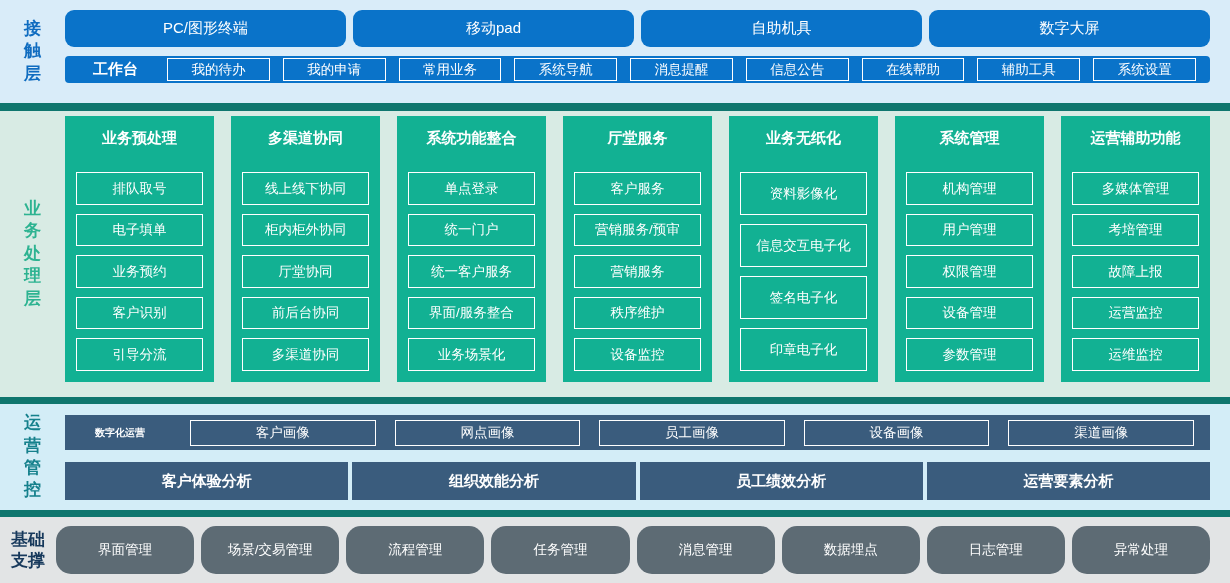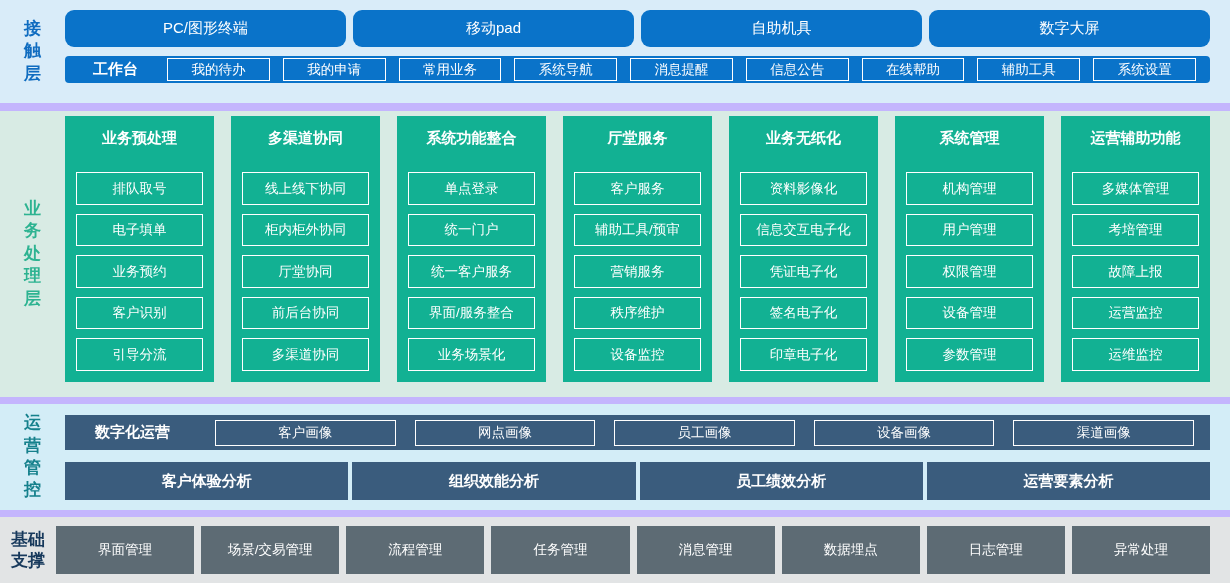--- a/index.html
+++ b/index.html
@@ -2,21 +2,21 @@
 <html style="--blue: #0a73c9; --teal: #12b193; --slate: #3a5c7d; --gray: #5d6b74; --band-touch: #d9ecf9; --band-business: #d8ebe4; --band-ops: #d3edf7; --band-base: #e2e4e5; --label-touch: #0f6cc0; --label-business: #2db391; --label-ops: #15808c; --label-base: #17395c;"><head>
 <meta charset="utf-8">
 <style>
   * { margin:0; padding:0; box-sizing:border-box; }
   html,body { background:#ffffff; }
   body {
     width:1230px; height:583px;
     font-family:"Liberation Sans","DejaVu Sans",sans-serif;
     overflow:hidden;
   }
-  #app { width:1230px; height:583px; background:#c4b5fd; }
+  #app { width:1230px; height:583px; background:#0f766e; }
 
   .band { display:flex; width:100%; }
   .band-touch   { height:103px; background:var(--band-touch);   margin-bottom:8px; }
   .band-biz     { height:286px; background:var(--band-business);margin-bottom:7px; }
   .band-ops     { height:106px; background:var(--band-ops);     margin-bottom:7px; }
   .band-base    { height:66px;  background:var(--band-base); }
 
   
   .vlabel-wrap { width:65px; display:flex; align-items:center; justify-content:center; flex:none; }
   .vlabel {
@@ -67,37 +67,37 @@
     display:flex; align-items:center; justify-content:center;
     text-align:center; line-height:1.15; padding:2px 3px;
   }
 
   
   .ops-content { flex:1; padding:11px 20px 0 0; display:flex; flex-direction:column; }
   .dig-bar {
     height:35px; background:var(--slate);
     display:flex; align-items:center; padding:0 16px 0 30px; gap:19px;
   }
-  .dig-label { color:#fff; font-weight:bold; font-size:15px; margin-right:26px; flex:none; }
+  .dig-label { color:#fff; font-weight:bold; font-size:10px; margin-right:26px; flex:none; }
   .dig-item {
     flex:1; height:26px; border:1px solid #fff; color:#fff; font-size:13.5px;
     display:flex; align-items:center; justify-content:center;
   }
   .analysis { margin-top:12px; display:flex; gap:4px; height:38px; }
   .an-box {
     flex:1; background:var(--slate); border-radius:0;
     color:#fff; font-weight:bold; font-size:15px;
     display:flex; align-items:center; justify-content:center;
   }
 
   
   .base-content { flex:1; padding:9px 20px 9px 0; display:flex; gap:7px; }
   .base-item {
     flex:1; background:var(--gray); color:#fff; font-size:13.5px;
-    display:flex; align-items:center; justify-content:center; white-space:nowrap;
+    display:flex; align-items:center; justify-content:center; white-space:nowrap;border-radius:15px;
   }
 </style>
 </head>
 <body>
 
 <div id="app">
 
   <div class="band band-touch">
     <div class="vlabel-wrap">
       <div class="vlabel vlabel-touch">接触层</div>
@@ -158,32 +158,31 @@
             <div class="col-item">统一门户</div>
             <div class="col-item">统一客户服务</div>
             <div class="col-item">界面/服务整合</div>
             <div class="col-item">业务场景化</div>
           </div>
         </div>
         <div class="col">
           <div class="col-title">厅堂服务</div>
           <div class="col-items">
             <div class="col-item">客户服务</div>
-            <div class="col-item">辅助工具/预审</div>
+            <div class="col-item">营销服务/预审</div>
             <div class="col-item">营销服务</div>
             <div class="col-item">秩序维护</div>
             <div class="col-item">设备监控</div>
           </div>
         </div>
         <div class="col">
           <div class="col-title">业务无纸化</div>
           <div class="col-items">
             <div class="col-item">资料影像化</div>
             <div class="col-item">信息交互电子化</div>
-            <div class="col-item">凭证电子化</div>
             <div class="col-item">签名电子化</div>
             <div class="col-item">印章电子化</div>
           </div>
         </div>
         <div class="col">
           <div class="col-title">系统管理</div>
           <div class="col-items">
             <div class="col-item">机构管理</div>
             <div class="col-item">用户管理</div>
             <div class="col-item">权限管理</div>

